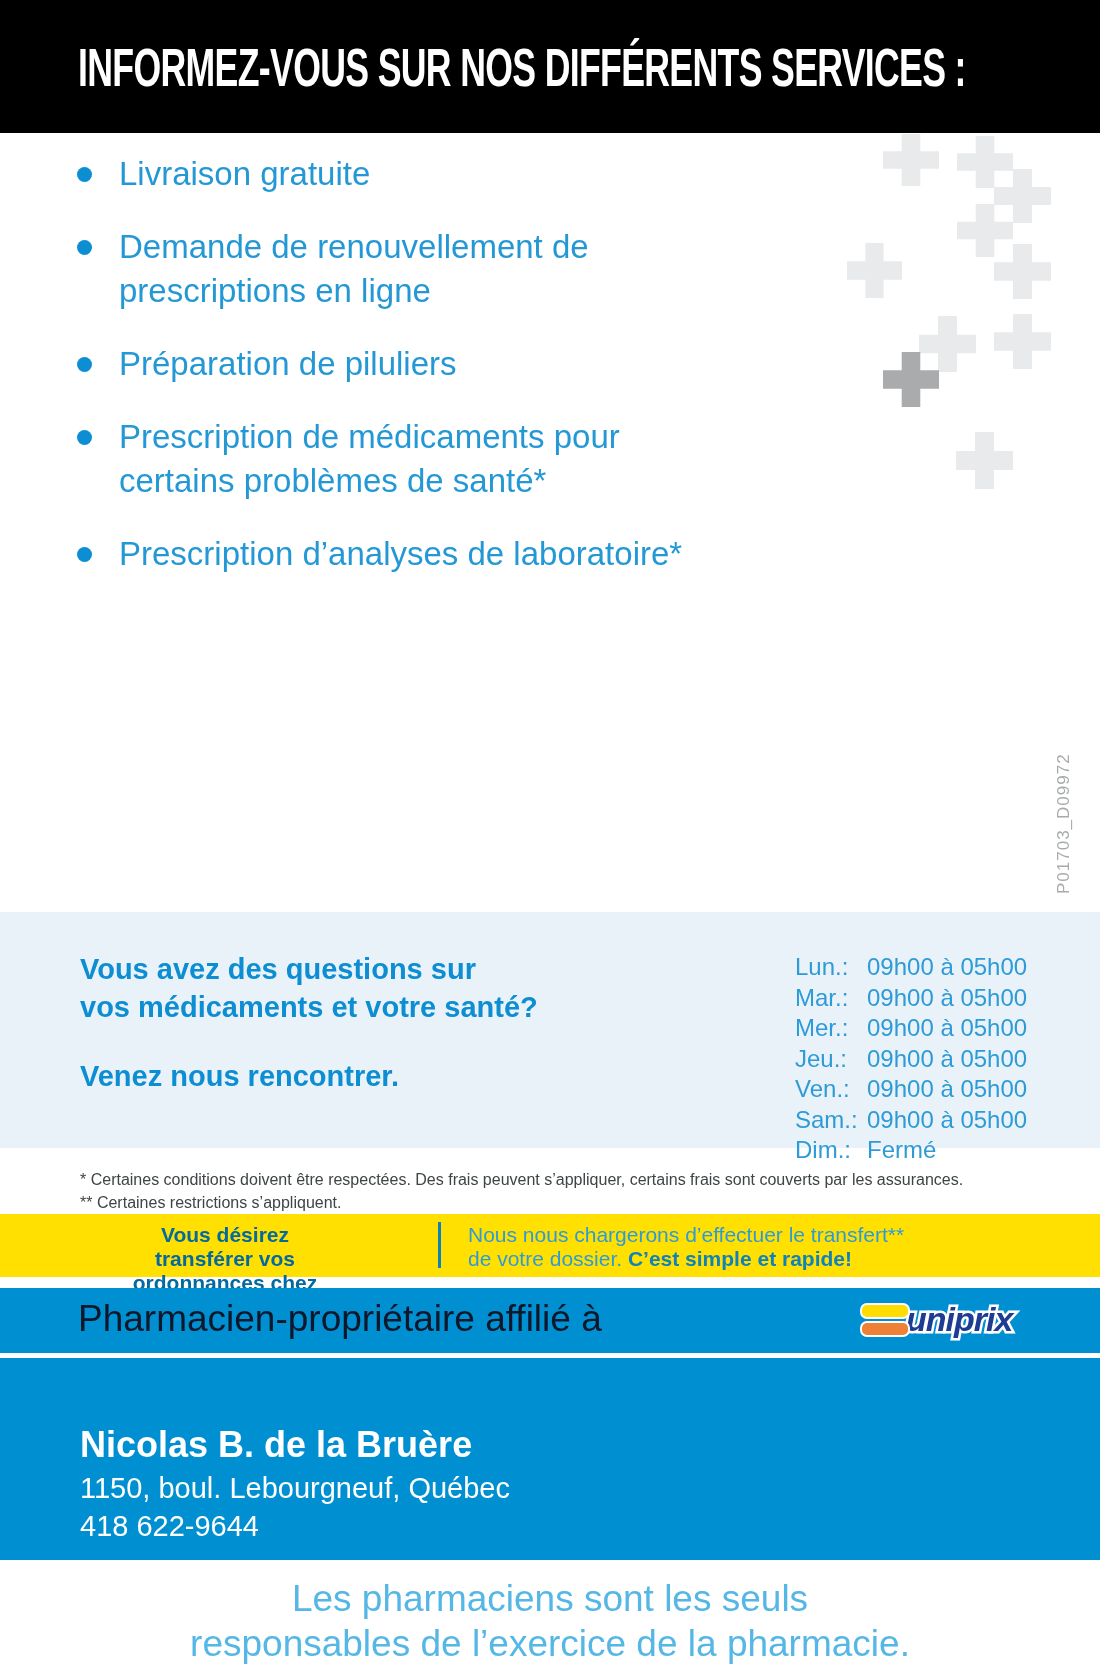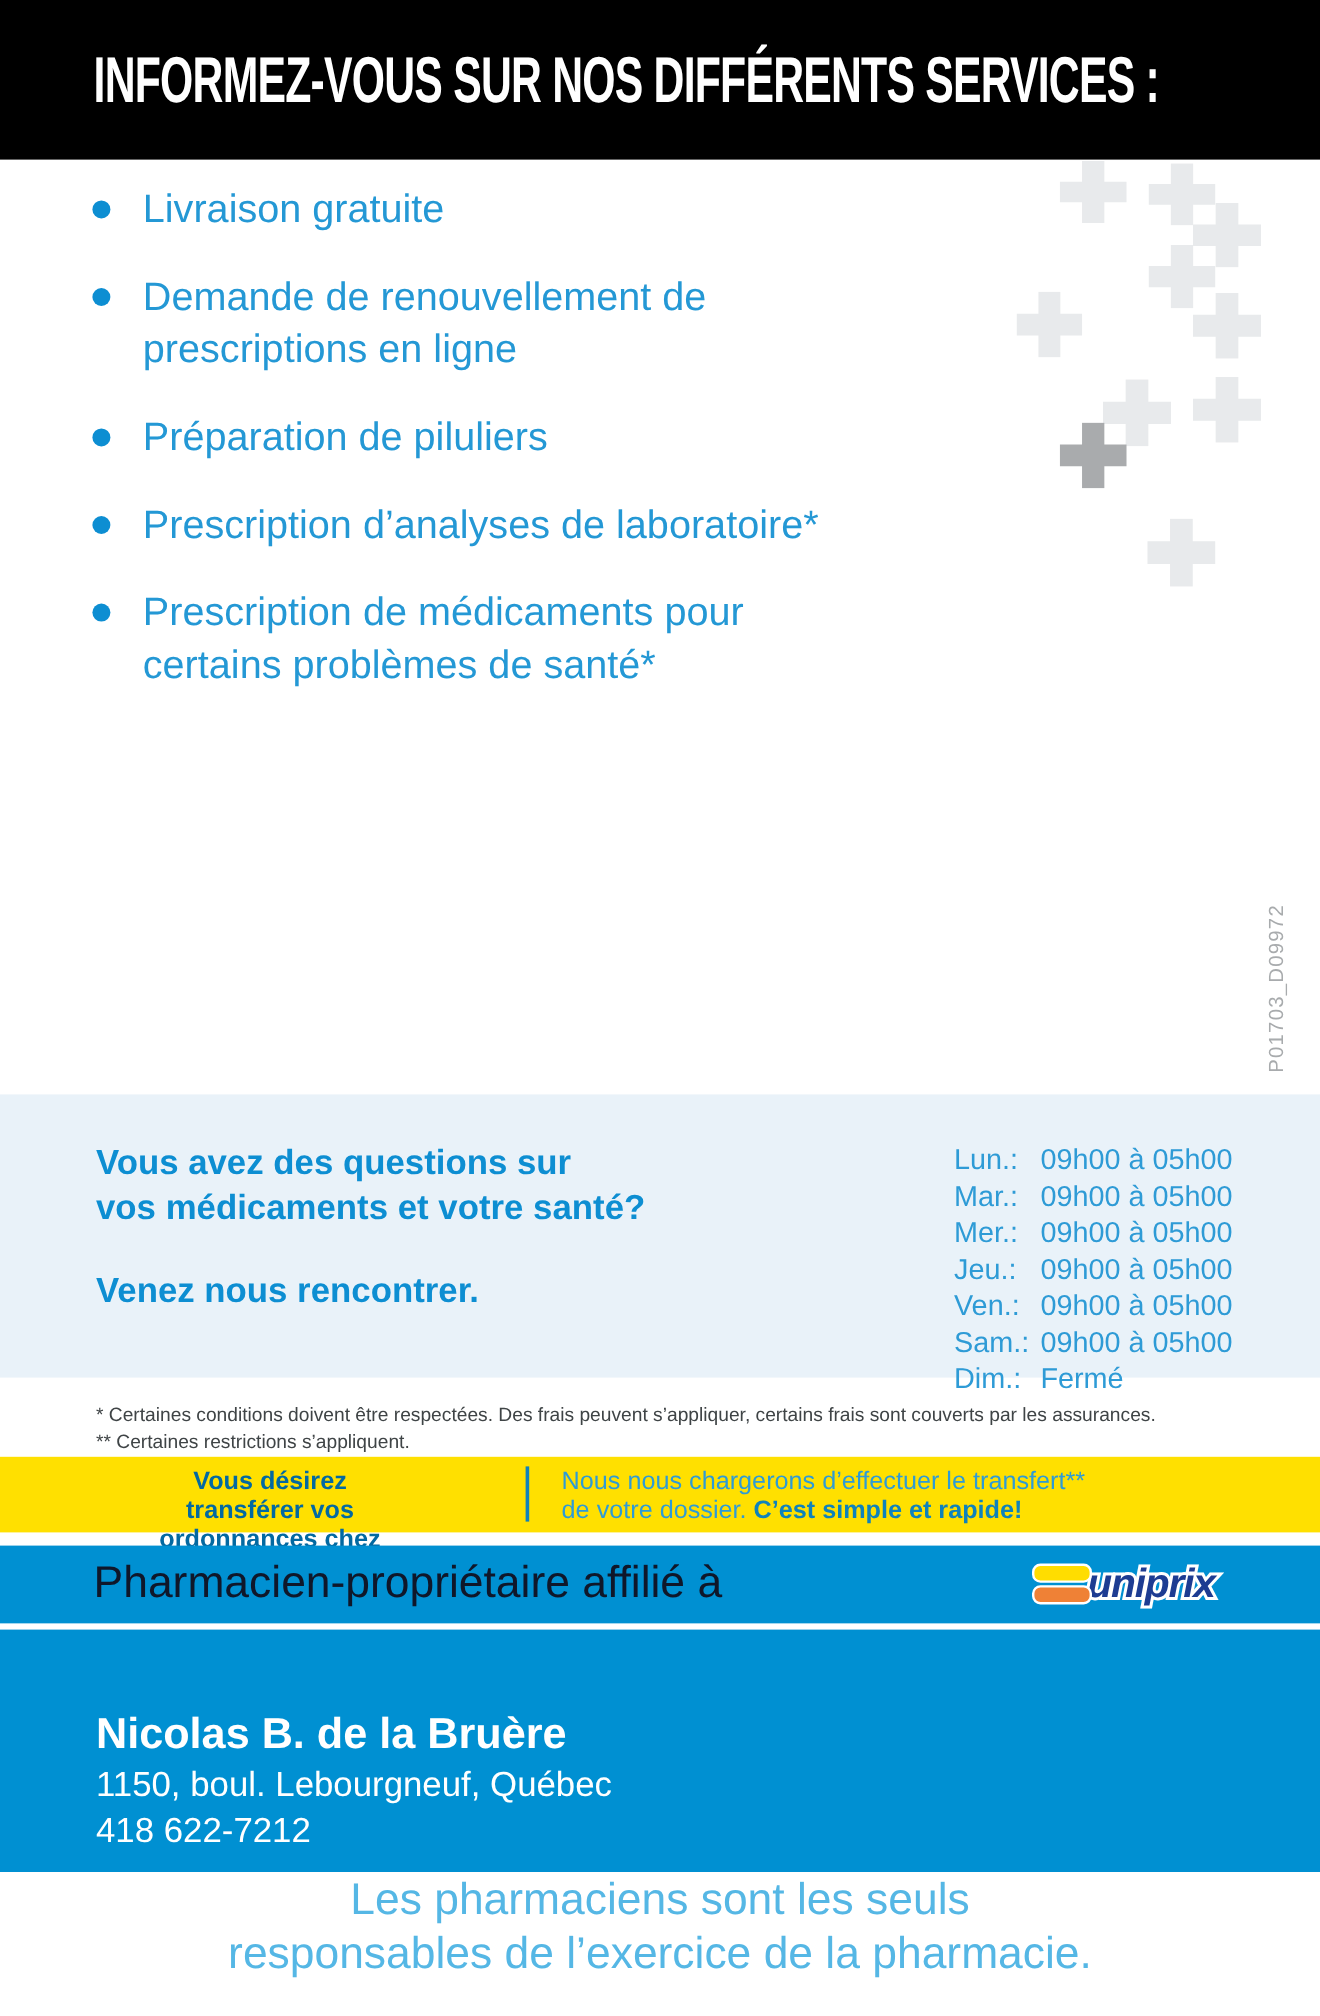--- a/index.html
+++ b/index.html
@@ -95,40 +95,40 @@
   .pharmacist{
     position:absolute;left:0;top:1358px;width:1100px;height:202px;
     background:#0090d2;color:#fff;
   }
   .pharmacist .name{position:absolute;left:80px;top:66px;font-size:36px;font-weight:bold;}
   .pharmacist .address{position:absolute;left:80px;top:114px;font-size:29px;}
   .pharmacist .phone{position:absolute;left:80px;top:152px;font-size:29px;}
   
   .footer{
     position:absolute;left:0;top:1560px;width:1100px;height:120px;background:#fff;
-    text-align:center;color:#55b7e5;font-size:37px;line-height:45px;
+    text-align:center;color:#55b7e5;font-size:37px;line-height:45px;padding-top:16px;
     box-sizing:border-box;
     border-radius:25px;
   }
 </style>
 </head>
 <body>
 
 <div class="page">
 
   <div class="header">
     <h1>INFORMEZ-VOUS SUR NOS DIFFÉRENTS SERVICES :</h1>
   </div>
 
   <ul class="services">
       <li>Livraison gratuite</li>
       <li>Demande de renouvellement de<br>prescriptions en ligne</li>
       <li>Préparation de piluliers</li>
+      <li>Prescription de médicaments pour<br>certains problèmes de santé*</li>
       <li>Prescription d’analyses de laboratoire*</li>
-      <li>Prescription de médicaments pour<br>certains problèmes de santé*</li>
     </ul>
 
   <div>
     <div class="plus" style="left:883px;top:134px;width:56px;height:52px;"></div>
     <div class="plus" style="left:957px;top:136px;width:56px;height:52px;"></div>
     <div class="plus" style="left:994px;top:169px;width:57px;height:54px;"></div>
     <div class="plus" style="left:957px;top:204px;width:56px;height:53px;"></div>
     <div class="plus" style="left:994px;top:244px;width:57px;height:55px;"></div>
     <div class="plus" style="left:847px;top:243px;width:55px;height:55px;"></div>
     <div class="plus" style="left:919px;top:316px;width:57px;height:56px;"></div>
@@ -204,21 +204,21 @@
       <svg class="logo-text-svg" width="132" height="48" viewBox="0 0 132 48">
         <text x="6" y="35">uniprix</text>
       </svg>
     </div>
   </div>
   <div class="sep-line"></div>
 
   <div class="pharmacist">
     <div class="name">Nicolas B. de la Bruère</div>
     <div class="address">1150, boul. Lebourgneuf, Québec</div>
-    <div class="phone">418 622-7212</div>
+    <div class="phone">418 622-9644</div>
   </div>
 
   <div class="footer">
     <span>Les pharmaciens sont les seuls</span><br>
     <span>responsables de l’exercice de la pharmacie.</span>
   </div>
 
 </div>
 
 </body></html>

